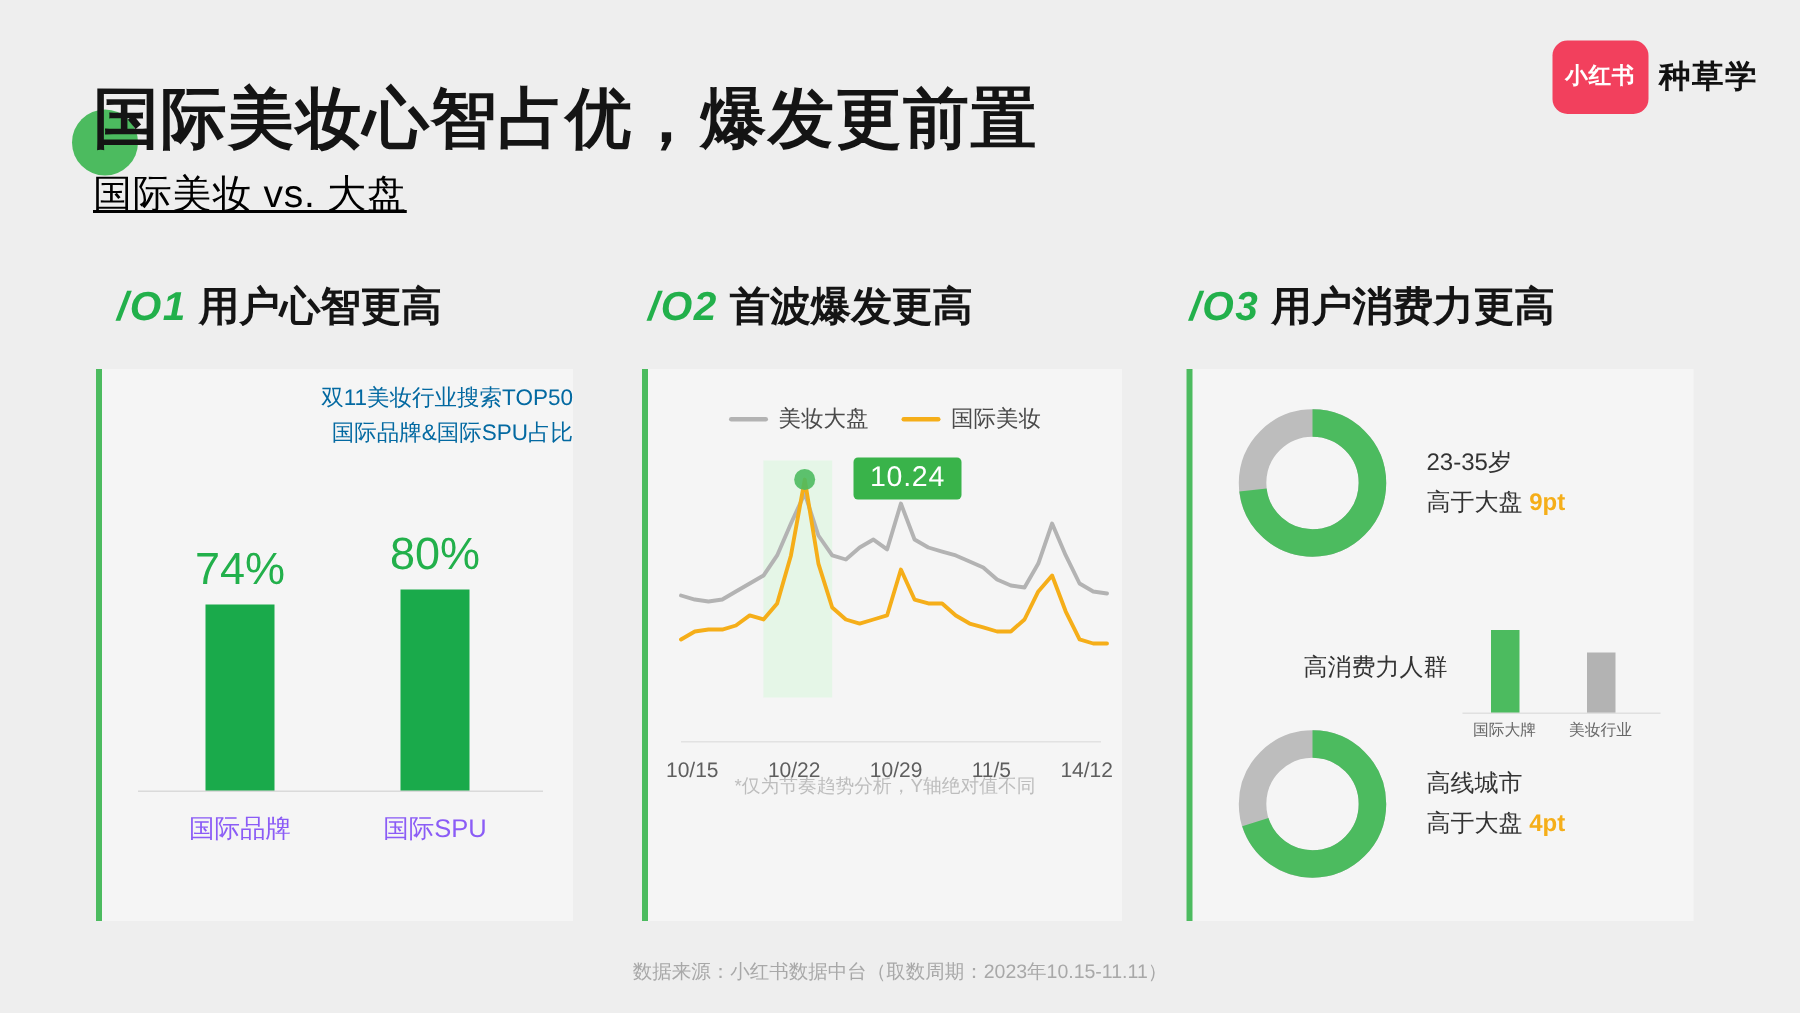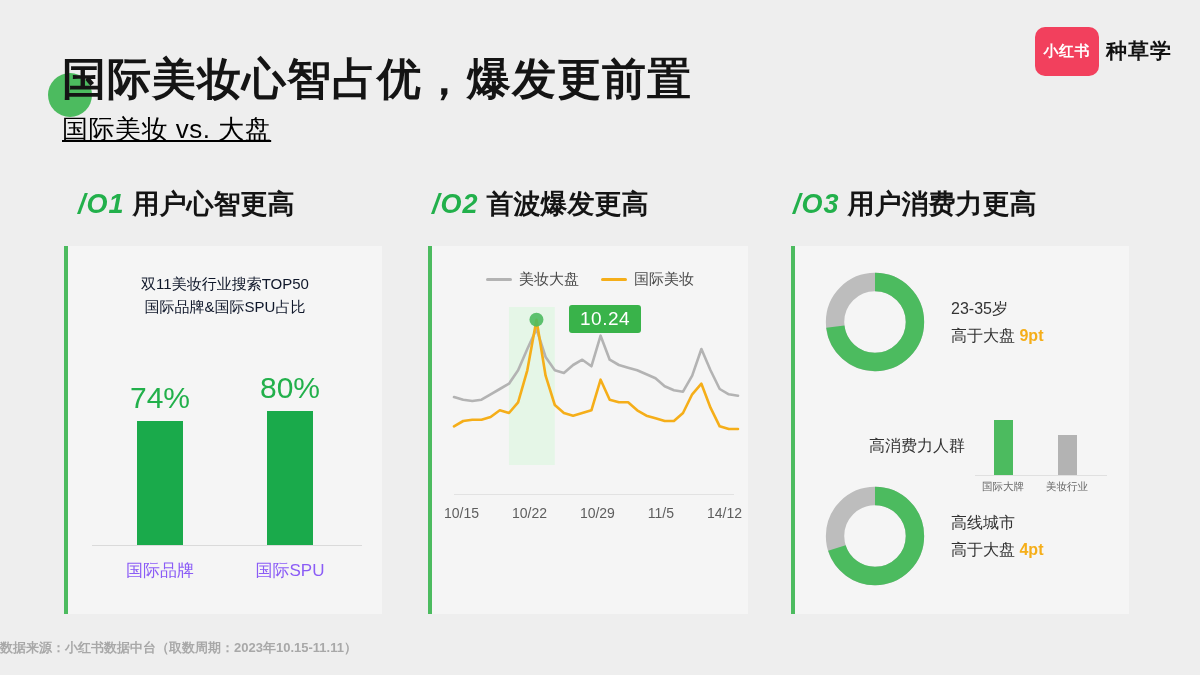--- a/index.html
+++ b/index.html
@@ -56,22 +56,22 @@
     position:absolute; top:246px; height:368px;
     background:#f5f5f5;
     border-left:4px solid #4cbb5f;
   }
   #card-1 { left:64px;  width:318px; }
   #card-2 { left:428px; width:320px; }
   #card-3 { left:791px; width:338px; }
 
   
   #c1-title {
-    margin-top:26px; text-align:center;
-    font-size:15px; color:#0f172a; line-height:1.55; font-weight:500;
+    margin-top:8px; text-align:right;
+    font-size:15px; color:#0369a1; line-height:1.55; font-weight:500;
   }
   #c1-plot { position:relative; margin-top:14px; height:265px; }
   .c1-col { position:absolute; bottom:52px; width:100px; text-align:center; }
   #c1-col-0 { left:42px; }
   #c1-col-1 { left:172px; }
   .c1-val { font-size:30px; color:#22b04b; font-weight:400; margin-bottom:6px; }
   .c1-bar { width:46px; background:#1aaa4b; margin:0 auto; }
   #c1-baseline {
     position:absolute; bottom:52px; left:24px; right:20px;
     border-top:1px solid #dadada;
@@ -140,21 +140,21 @@
   .mini-cap {
     position:absolute; bottom:2px; width:62px; text-align:center;
     font-size:10.5px; color:#666;
   }
   #mini-cap-0 { left:-3px; }
   #mini-cap-1 { left:61px; }
 
   
   #footer {
     position:absolute; bottom:18px; left:0; width:100%;
-    font-size:13px; color:#a8a8a8;font-weight:bold;
+    text-align:center; font-size:13px; color:#a8a8a8;
   }
 </style>
 </head>
 <body>
 
 <div id="brand-logo">
   <span id="brand-pill">小红书</span>
   <span id="brand-word">种草学</span>
 </div>
 
@@ -205,20 +205,21 @@
   </div>
 
   <div id="c2-plot">
     <svg id="c2-svg" width="320" height="200" viewBox="0 0 320 200">
         <rect x="76.96774193548387" y="12" width="45.80645161290323" height="158" fill="#e4f5e6" opacity="0.95"></rect>
         <path d="M22.0 102.0 L31.2 104.7 L40.3 106.0 L49.5 104.7 L58.6 99.3 L67.8 94.0 L77.0 88.7 L86.1 75.3 L95.3 54.0 L104.5 34.0 L113.6 62.0 L122.8 75.3 L131.9 78.0 L141.1 70.0 L150.3 64.7 L159.4 71.3 L168.6 40.7 L177.7 64.7 L186.9 70.0 L196.1 72.7 L205.2 75.3 L214.4 79.3 L223.5 83.3 L232.7 91.3 L241.9 95.3 L251.0 96.7 L260.2 80.7 L269.4 54.0 L278.5 75.3 L287.7 94.0 L296.8 99.3 L306.0 100.7" fill="none" stroke="#b3b3b3" stroke-width="2.6" stroke-linejoin="round" stroke-linecap="round"></path>
         <path d="M22.0 131.3 L31.2 126.0 L40.3 124.7 L49.5 124.7 L58.6 122.0 L67.8 115.3 L77.0 118.0 L86.1 107.3 L95.3 75.3 L104.5 24.7 L113.6 80.7 L122.8 110.0 L131.9 118.0 L141.1 120.7 L150.3 118.0 L159.4 115.3 L168.6 84.7 L177.7 104.7 L186.9 107.3 L196.1 107.3 L205.2 115.3 L214.4 120.7 L223.5 123.3 L232.7 126.0 L241.9 126.0 L251.0 118.0 L260.2 99.3 L269.4 88.7 L278.5 112.7 L287.7 131.3 L296.8 134.0 L306.0 134.0" fill="none" stroke="#f5ae19" stroke-width="2.6" stroke-linejoin="round" stroke-linecap="round"></path>
         <circle cx="104.45161290322581" cy="24.666666666666675" r="7" fill="#4cbb5f" opacity="0.9"></circle>
       </svg>
     <div id="c2-badge">10.24</div>
+    <div id="c2-note">*仅为节奏趋势分析，Y轴绝对值不同</div>
     <div id="c2-axis"></div>
     <div id="c2-ticks">
         <span>10/15</span>
         <span>10/22</span>
         <span>10/29</span>
         <span>11/5</span>
         <span>14/12</span>
       </div>
   </div>
 </div>

